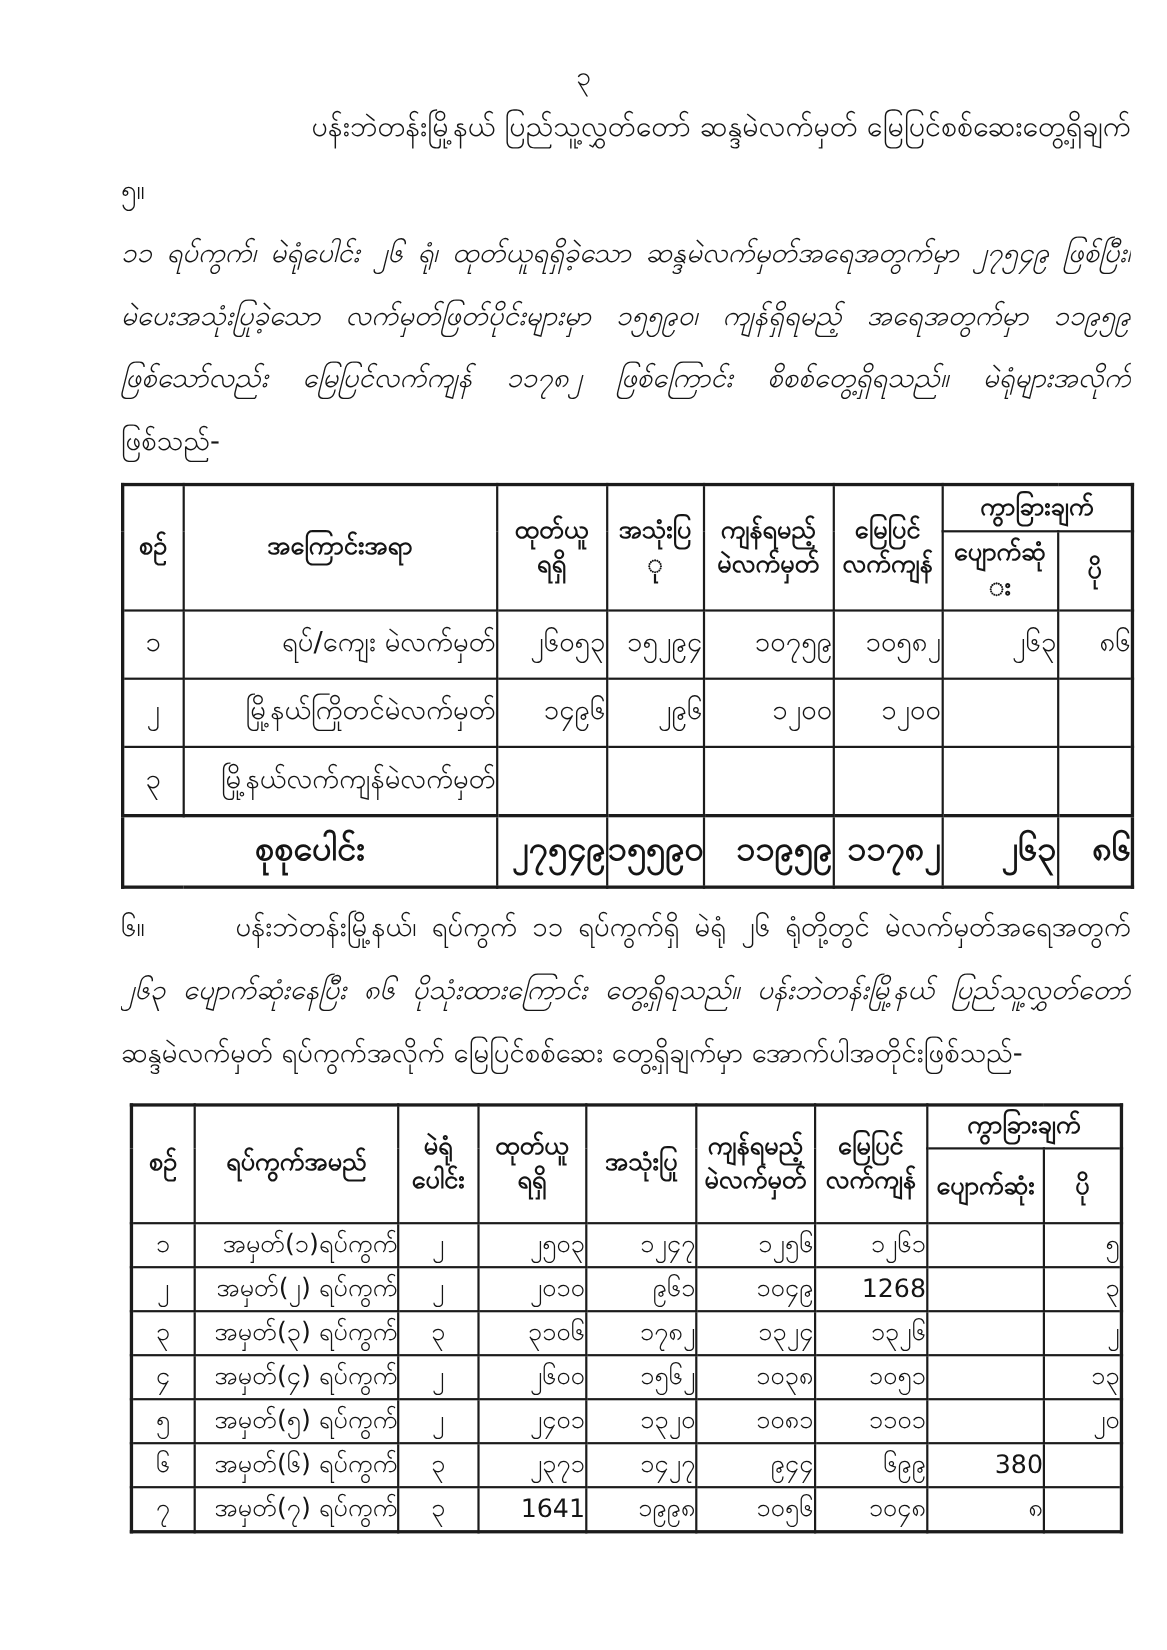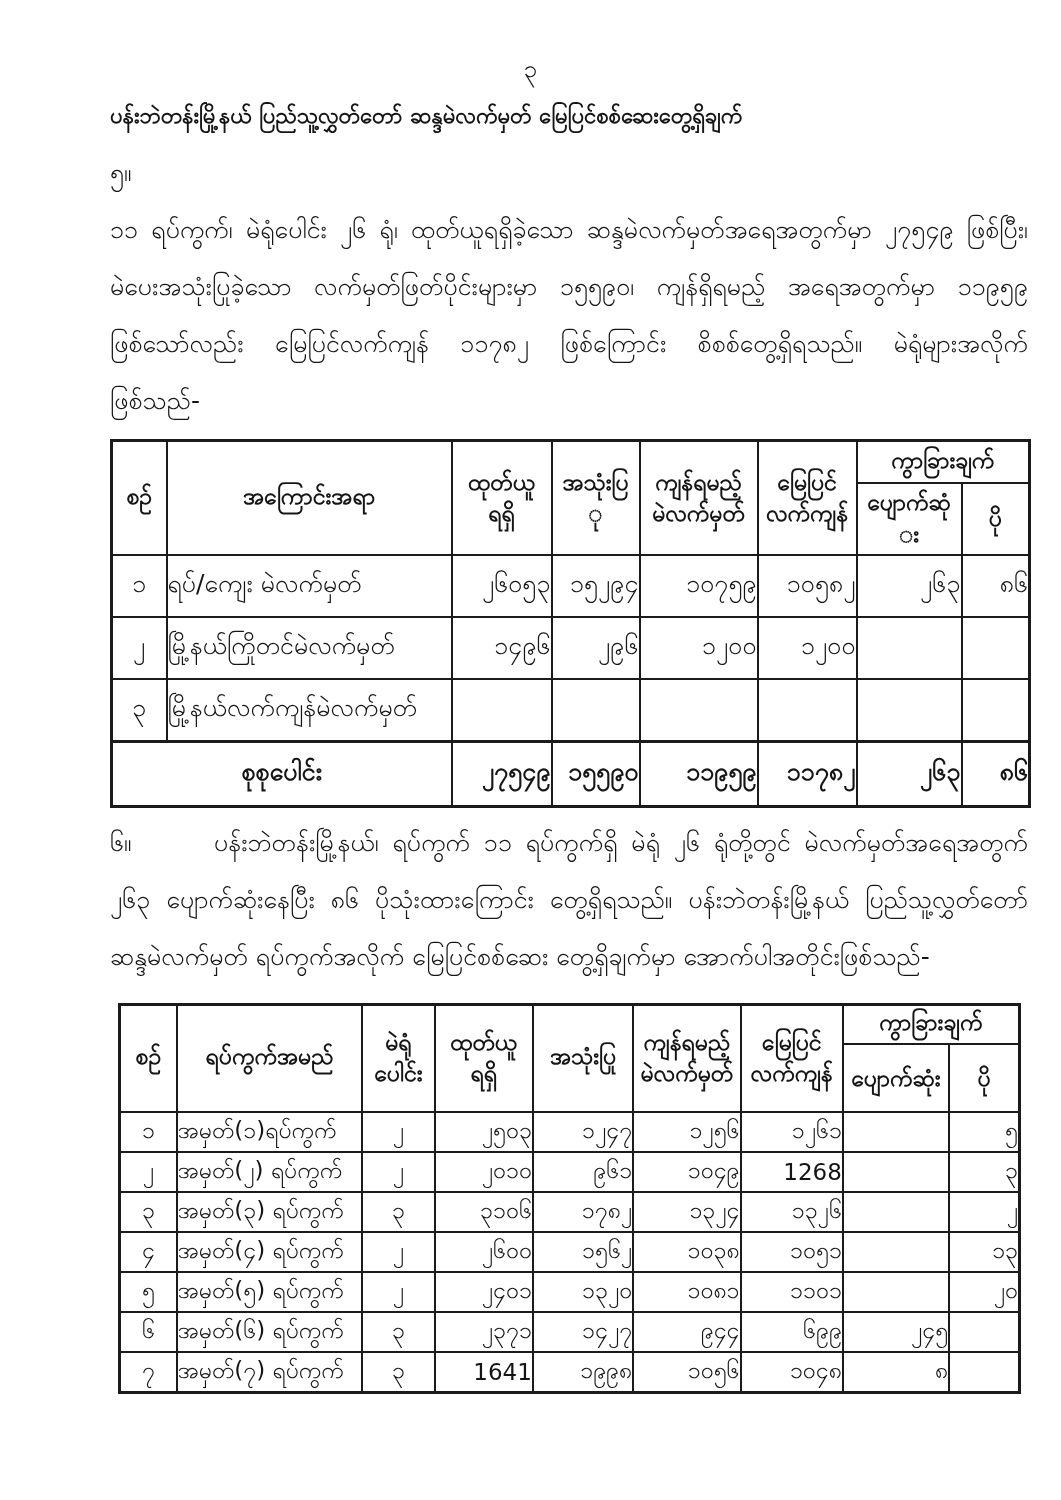--- a/index.html
+++ b/index.html
@@ -16,28 +16,28 @@
     box-sizing: border-box;
     overflow: hidden;
   }
   .content { margin-left: 110px; width: 918px; }
 
   .pagenum {
     height: 44px; text-align: center;
     font-size: 24px; line-height: 34px;
   }
   .title {
-    height: 52px; text-align: left;
-    font-size: 22px; font-weight: bold; line-height: 40px;
+    height: 52px; text-align: right;
+    font-size: 26px; font-weight: normal; line-height: 40px;
     white-space: nowrap;
   }
 
   .para { font-size: 25px; }
   .pline { height: 57px; line-height: 50px; overflow: hidden; }
-  .jline { text-align: justify; text-align-last: justify; }
+  .jline { text-align: justify; text-align-last: justify; font-style: italic; }
   .endline { text-align: right; text-align-last: left; }
   .pline.first { display: flex; }
   .pnum { flex: none; width: 104px; text-align: left; }
   .ptext { flex: 1; text-align: justify; text-align-last: justify; }
 
   table.doc-table {
     border-collapse: collapse; table-layout: fixed;
     border: 3px solid #1b1b1b;
     width: 918px;
   }
@@ -47,33 +47,33 @@
     overflow: hidden;
   }
   table.doc-table th { font-weight: bold; text-align: center; }
 
   
   #table1 { margin-top: 6px; font-size: 24px; }
   #table1 .h-group { height: 42px; font-size: 23px; }
   #table1 .h-sub th { height: 70px; font-size: 23px; line-height: 1.4; }
   #table1 tbody td { height: 60px; font-size: 25px; }
   #table1 .total-row td {
-    height: 62px; font-weight: bold; font-size: 25px;
+    height: 62px; font-weight: bold; font-size: 31px;
     border-top: 3px solid #1b1b1b;
   }
   .hline { display: block; line-height: 1.35; }
 
   
   #table2 { margin-top: 14px; font-size: 23px; width: 903px; margin-left: 8px; }
   #table2 .h-group { height: 40px; }
   #table2 .h-sub th { height: 66px; line-height: 1.4; }
   #table2 tbody td { height: 38px; font-size: 23px; }
 
   td.c { text-align: center; }
-  td.l { text-align: left; padding-left: 14px; }
+  td.l { text-align: right; padding-left: 14px; }
   td.r { text-align: right; padding-right: 14px; }
   #para6 { margin-top: 10px; }
 </style>
 </head>
 <body>
 
 <div class="page">
   <div class="pagenum">၃</div>
 
   <div class="content">
@@ -279,21 +279,21 @@
           <td class="r">၂၀</td>
         </tr>
         <tr>
           <td class="c">၆</td>
           <td class="l">အမှတ်(၆) ရပ်ကွက်</td>
           <td class="c">၃</td>
           <td class="r">၂၃၇၁</td>
           <td class="r">၁၄၂၇</td>
           <td class="r">၉၄၄</td>
           <td class="r">၆၉၉</td>
-          <td class="r">၂၄၅</td>
+          <td class="r">380</td>
           <td class="r"></td>
         </tr>
         <tr>
           <td class="c">၇</td>
           <td class="l">အမှတ်(၇) ရပ်ကွက်</td>
           <td class="c">၃</td>
           <td class="r">1641</td>
           <td class="r">၁၉၉၈</td>
           <td class="r">၁၀၅၆</td>
           <td class="r">၁၀၄၈</td>

